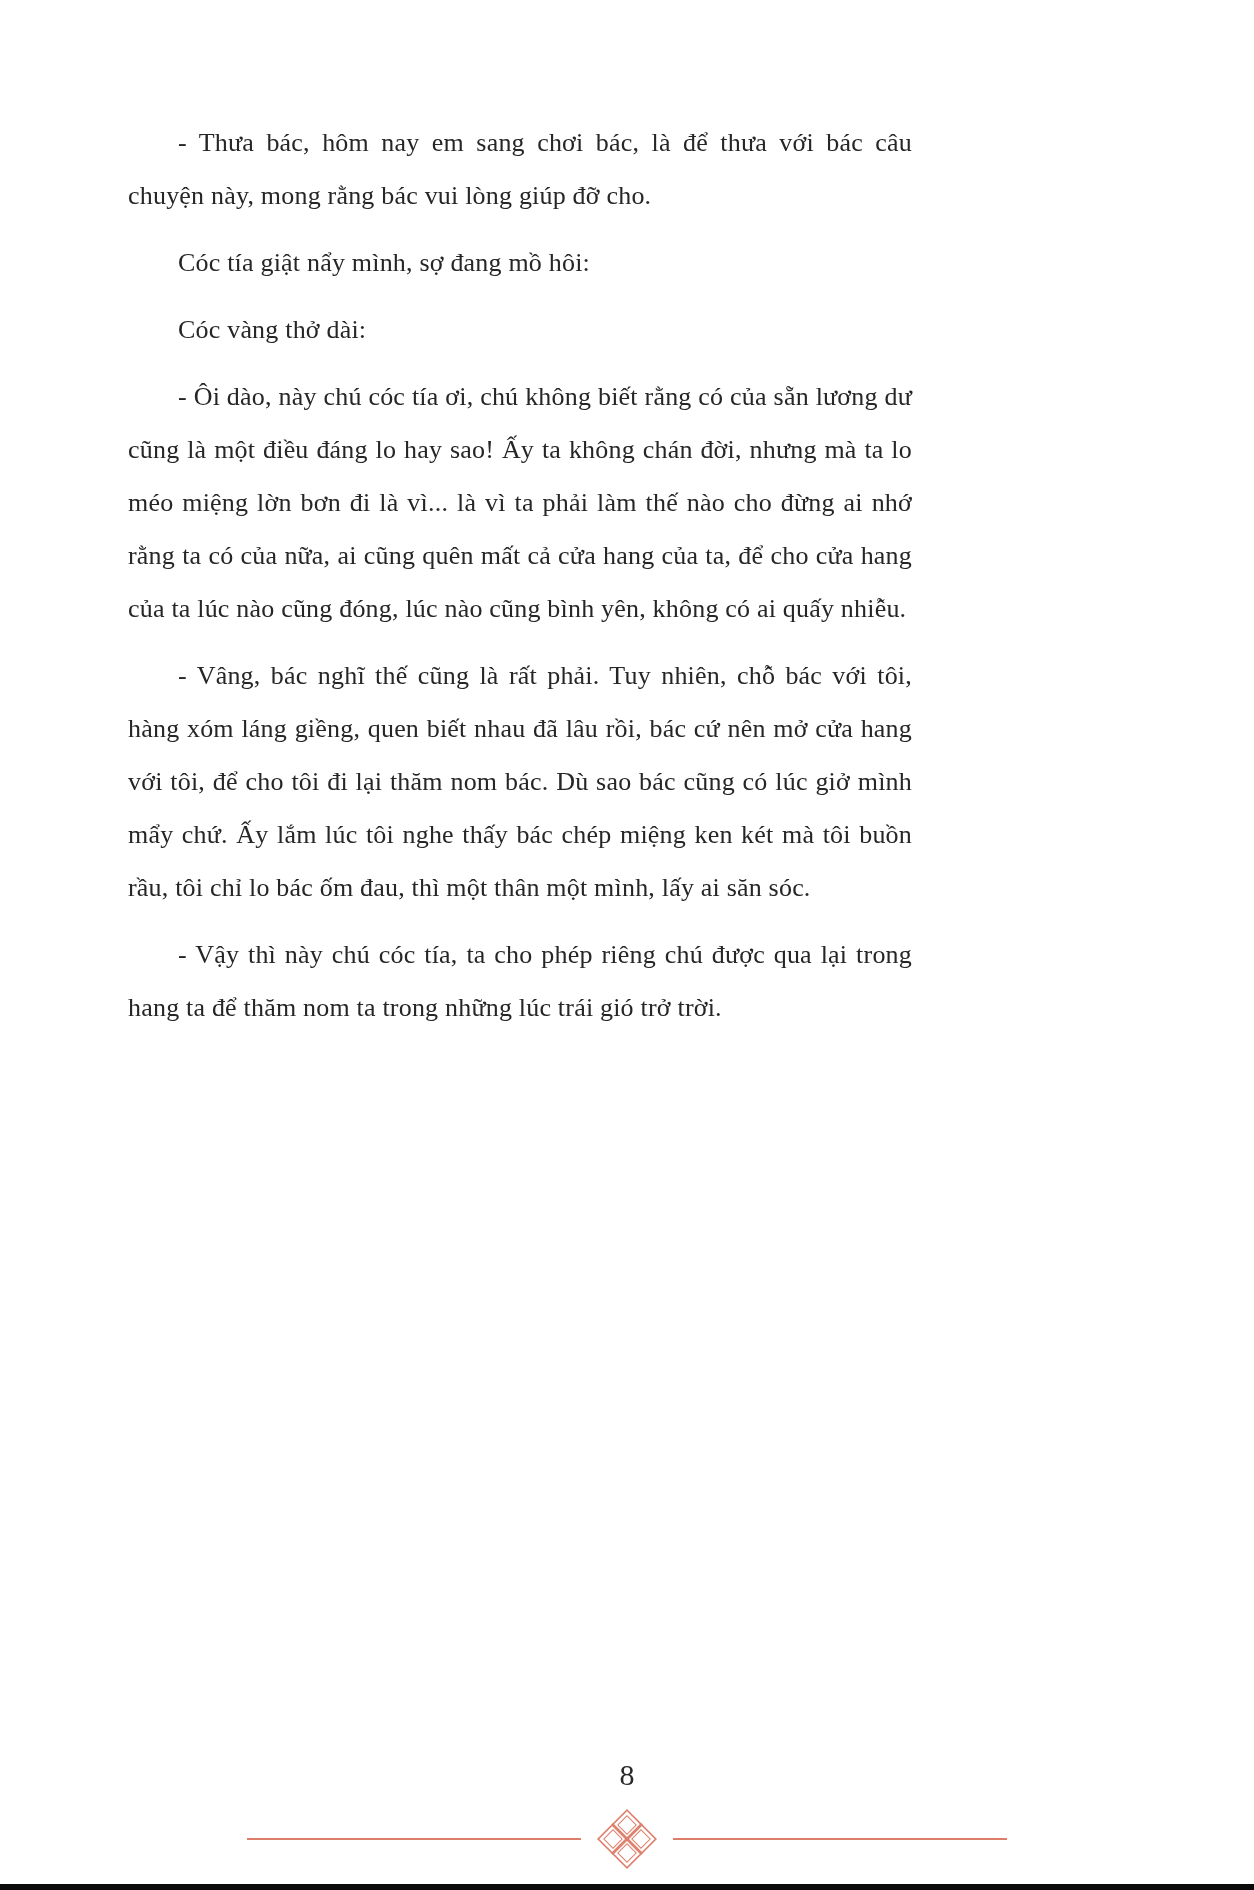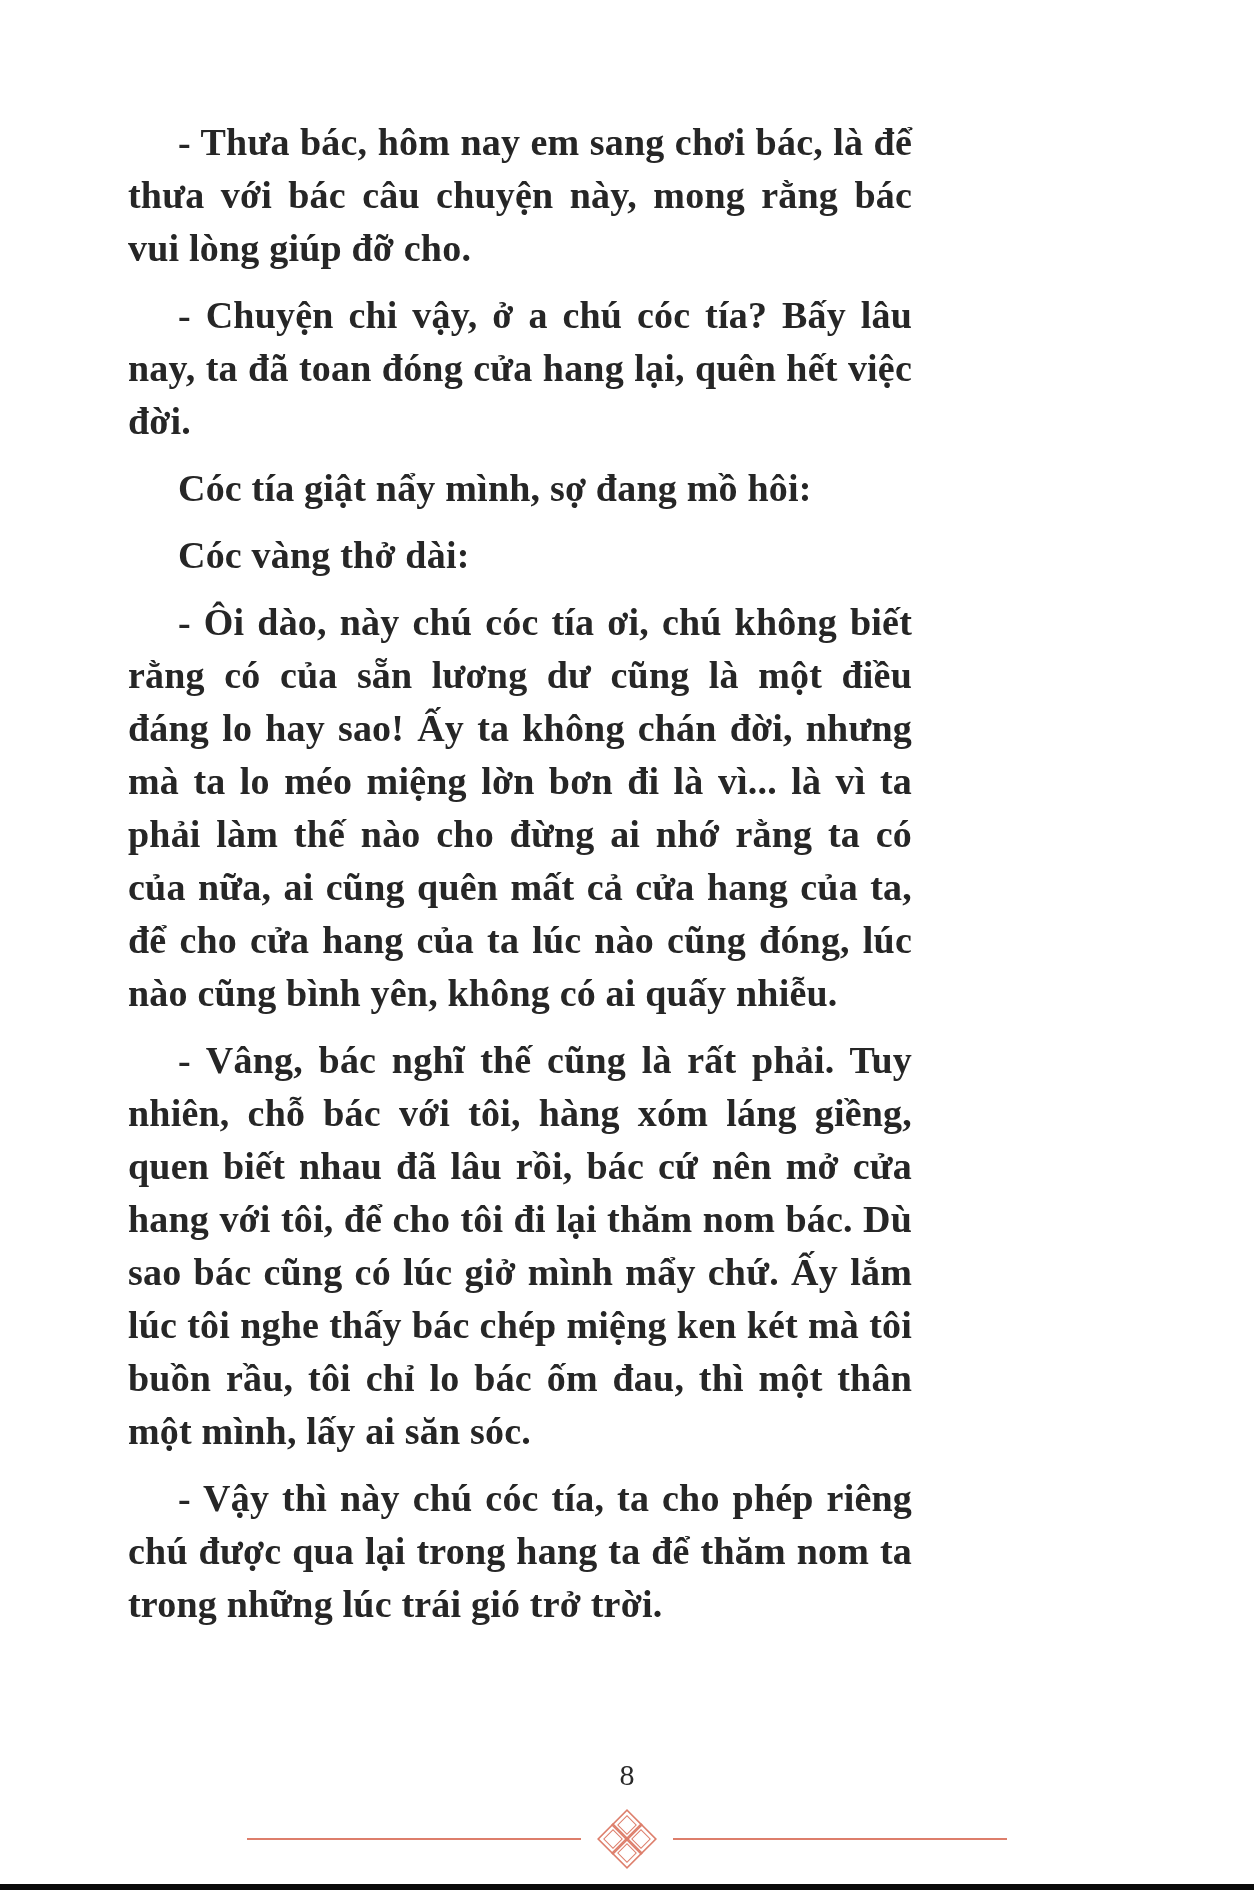--- a/index.html
+++ b/index.html
@@ -17,26 +17,25 @@
   }
   .text-block {
     position: absolute;
     top: 116px;
     left: 128px;
     width: 784px;
     color: #262626;
   }
   .para {
     margin: 0 0 14px 0;
-    font-size: 38px;
+    font-size: 26px;
     line-height: 53px;
     text-align: justify;
     text-indent: 50px;
     letter-spacing: 0.2px;
-    font-weight: bold;
   }
   .page-number {
     position: absolute;
     top: 1758px;
     left: 0;
     width: 1254px;
     text-align: center;
     font-size: 30px;
     color: #2b2b2b;
   }
@@ -57,21 +56,20 @@
     background: #0b0b0b;
   }
 </style>
 </head>
 <body>
 
 <div class="page" style="background: rgb(255, 255, 255);">
 
   <div class="text-block" style="color: rgb(38, 38, 38);">
       <p class="para">- Thưa bác, hôm nay em sang chơi bác, là để thưa với bác câu chuyện này, mong rằng bác vui lòng giúp đỡ cho.</p>
-      <p class="para">- Chuyện chi vậy, ở a chú cóc tía? Bấy lâu nay, ta đã toan đóng cửa hang lại, quên hết việc đời.</p>
       <p class="para">Cóc tía giật nẩy mình, sợ đang mồ hôi:</p>
       <p class="para">Cóc vàng thở dài:</p>
       <p class="para">- Ôi dào, này chú cóc tía ơi, chú không biết rằng có của sẵn lương dư cũng là một điều đáng lo hay sao! Ấy ta không chán đời, nhưng mà ta lo méo miệng lờn bơn đi là vì... là vì ta phải làm thế nào cho đừng ai nhớ rằng ta có của nữa, ai cũng quên mất cả cửa hang của ta, để cho cửa hang của ta lúc nào cũng đóng, lúc nào cũng bình yên, không có ai quấy nhiễu.</p>
       <p class="para">- Vâng, bác nghĩ thế cũng là rất phải. Tuy nhiên, chỗ bác với tôi, hàng xóm láng giềng, quen biết nhau đã lâu rồi, bác cứ nên mở cửa hang với tôi, để cho tôi đi lại thăm nom bác. Dù sao bác cũng có lúc giở mình mẩy chứ. Ấy lắm lúc tôi nghe thấy bác chép miệng ken két mà tôi buồn rầu, tôi chỉ lo bác ốm đau, thì một thân một mình, lấy ai săn sóc.</p>
       <p class="para">- Vậy thì này chú cóc tía, ta cho phép riêng chú được qua lại trong hang ta để thăm nom ta trong những lúc trái gió trở trời.</p>
     </div>
 
   <div class="page-number">8</div>
 
   <div class="ornament">

